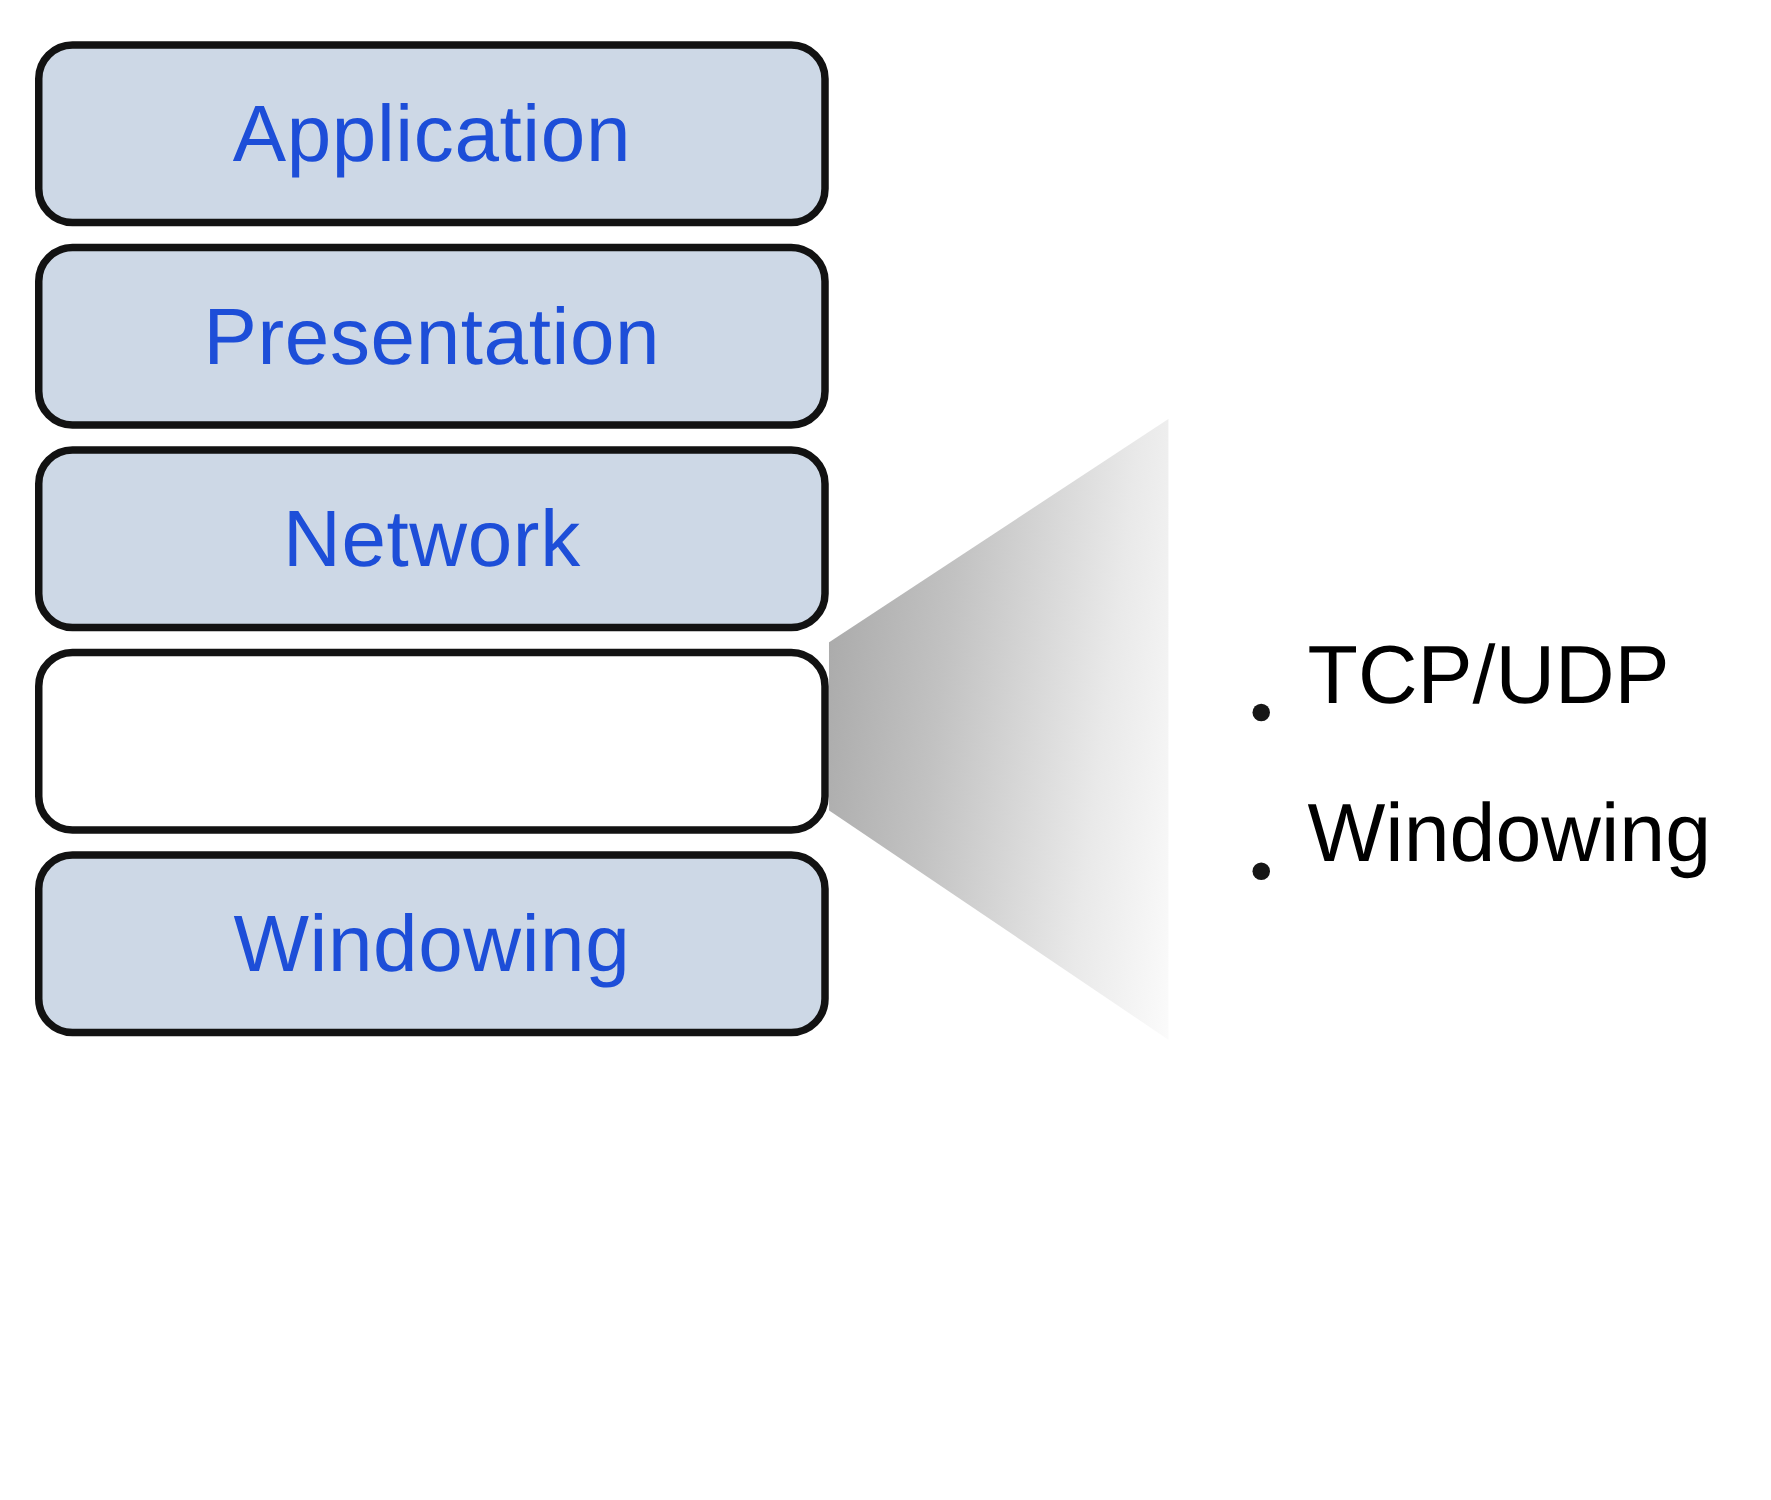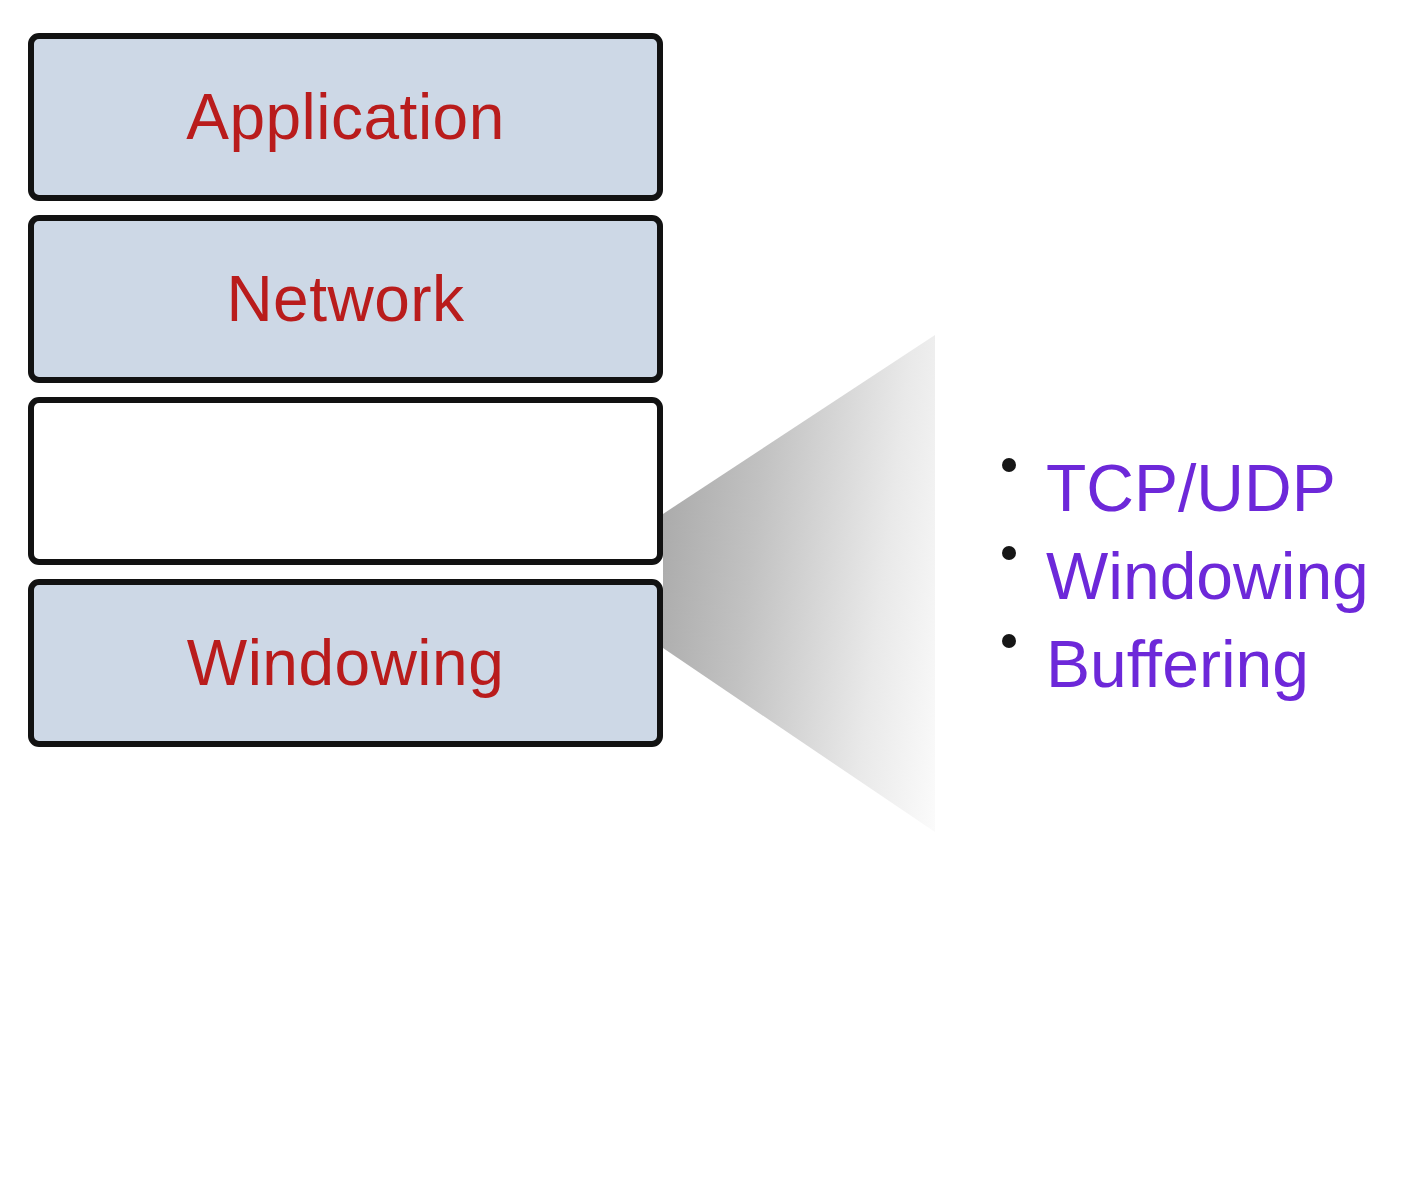--- a/index.html
+++ b/index.html
@@ -22,30 +22,30 @@
     left: 28px;
     top: 33px;
     width: 635px;
     display: flex;
     flex-direction: column;
     gap: 14px;
     z-index: 2;
   }
   .layer-box {
     box-sizing: border-box;
-    height: 168px;
+    height: 148px;
     background: #cdd8e6;
     border: 6px solid #121212;
-    border-radius: 11px;
+    border-radius: 30px;
     display: flex;
     align-items: center;
     justify-content: center;
     font-size: 64px;
     letter-spacing: 0.5px;
-    color: #b91c1c;
+    color: #1d4ed8;
   }
   .layer-box.blank {
     background: #ffffff;
   }
 
   
   .callout-wedge {
     position: absolute;
     left: 663px;
     top: 335px;
@@ -60,44 +60,48 @@
   .bullet-list {
     position: absolute;
     left: 1002px;
     top: 450px;
     display: flex;
     flex-direction: column;
     z-index: 2;
   }
   .bullet-item {
     display: flex;
-    align-items: flex-start;
+    align-items: flex-end;
     height: 88px;
     font-size: 66px;
-    color: #6d28d9;
+    color: #000000;
     white-space: nowrap;
+    margin-top: 39px;
   }
   .bullet-dot {
     width: 14px;
     height: 14px;
     border-radius: 50%;
     background: #161616;
     margin-right: 30px;
     margin-top: 8px;
     flex: none;
   }
 </style>
 </head>
 <body>
 
 <div class="canvas">
 
   <div class="layer-stack">
     <div class="layer-box">
       <span>Application</span>
+    </div>
+    <div class="layer-box">
+      <span>Presentation</span>
     </div>
     <div class="layer-box">
       <span>Network</span>
     </div>
     <div class="layer-box blank">
       <span></span>
     </div>
     <div class="layer-box">
       <span>Windowing</span>
     </div>
@@ -107,19 +111,15 @@
 
   <div class="bullet-list">
     <div class="bullet-item">
       <span class="bullet-dot"></span>
       <span>TCP/UDP</span>
     </div>
     <div class="bullet-item">
       <span class="bullet-dot"></span>
       <span>Windowing</span>
     </div>
-    <div class="bullet-item">
-      <span class="bullet-dot"></span>
-      <span>Buffering</span>
-    </div>
   </div>
 
 </div>
 
 </body></html>

